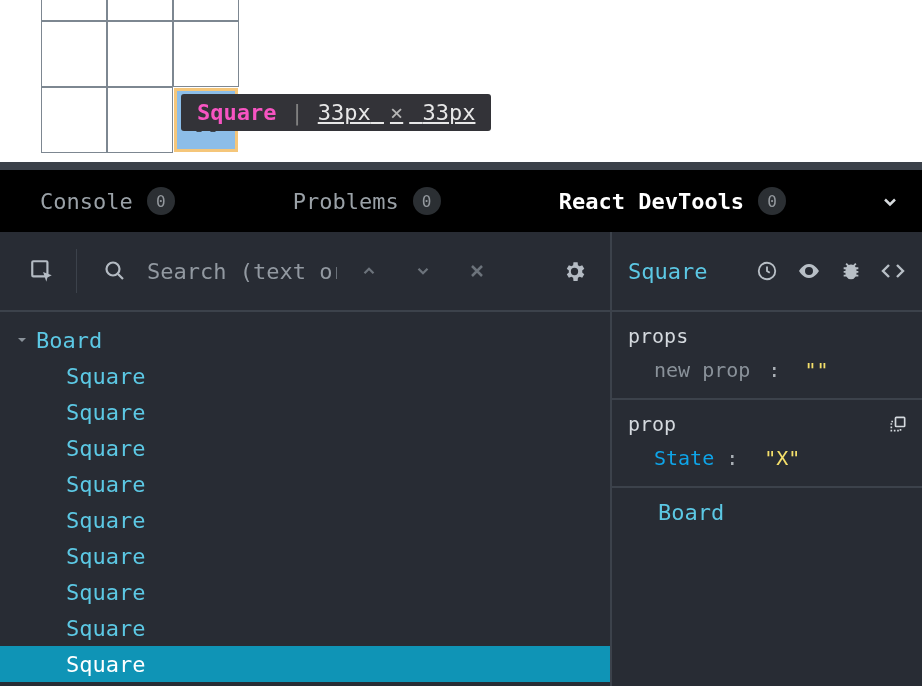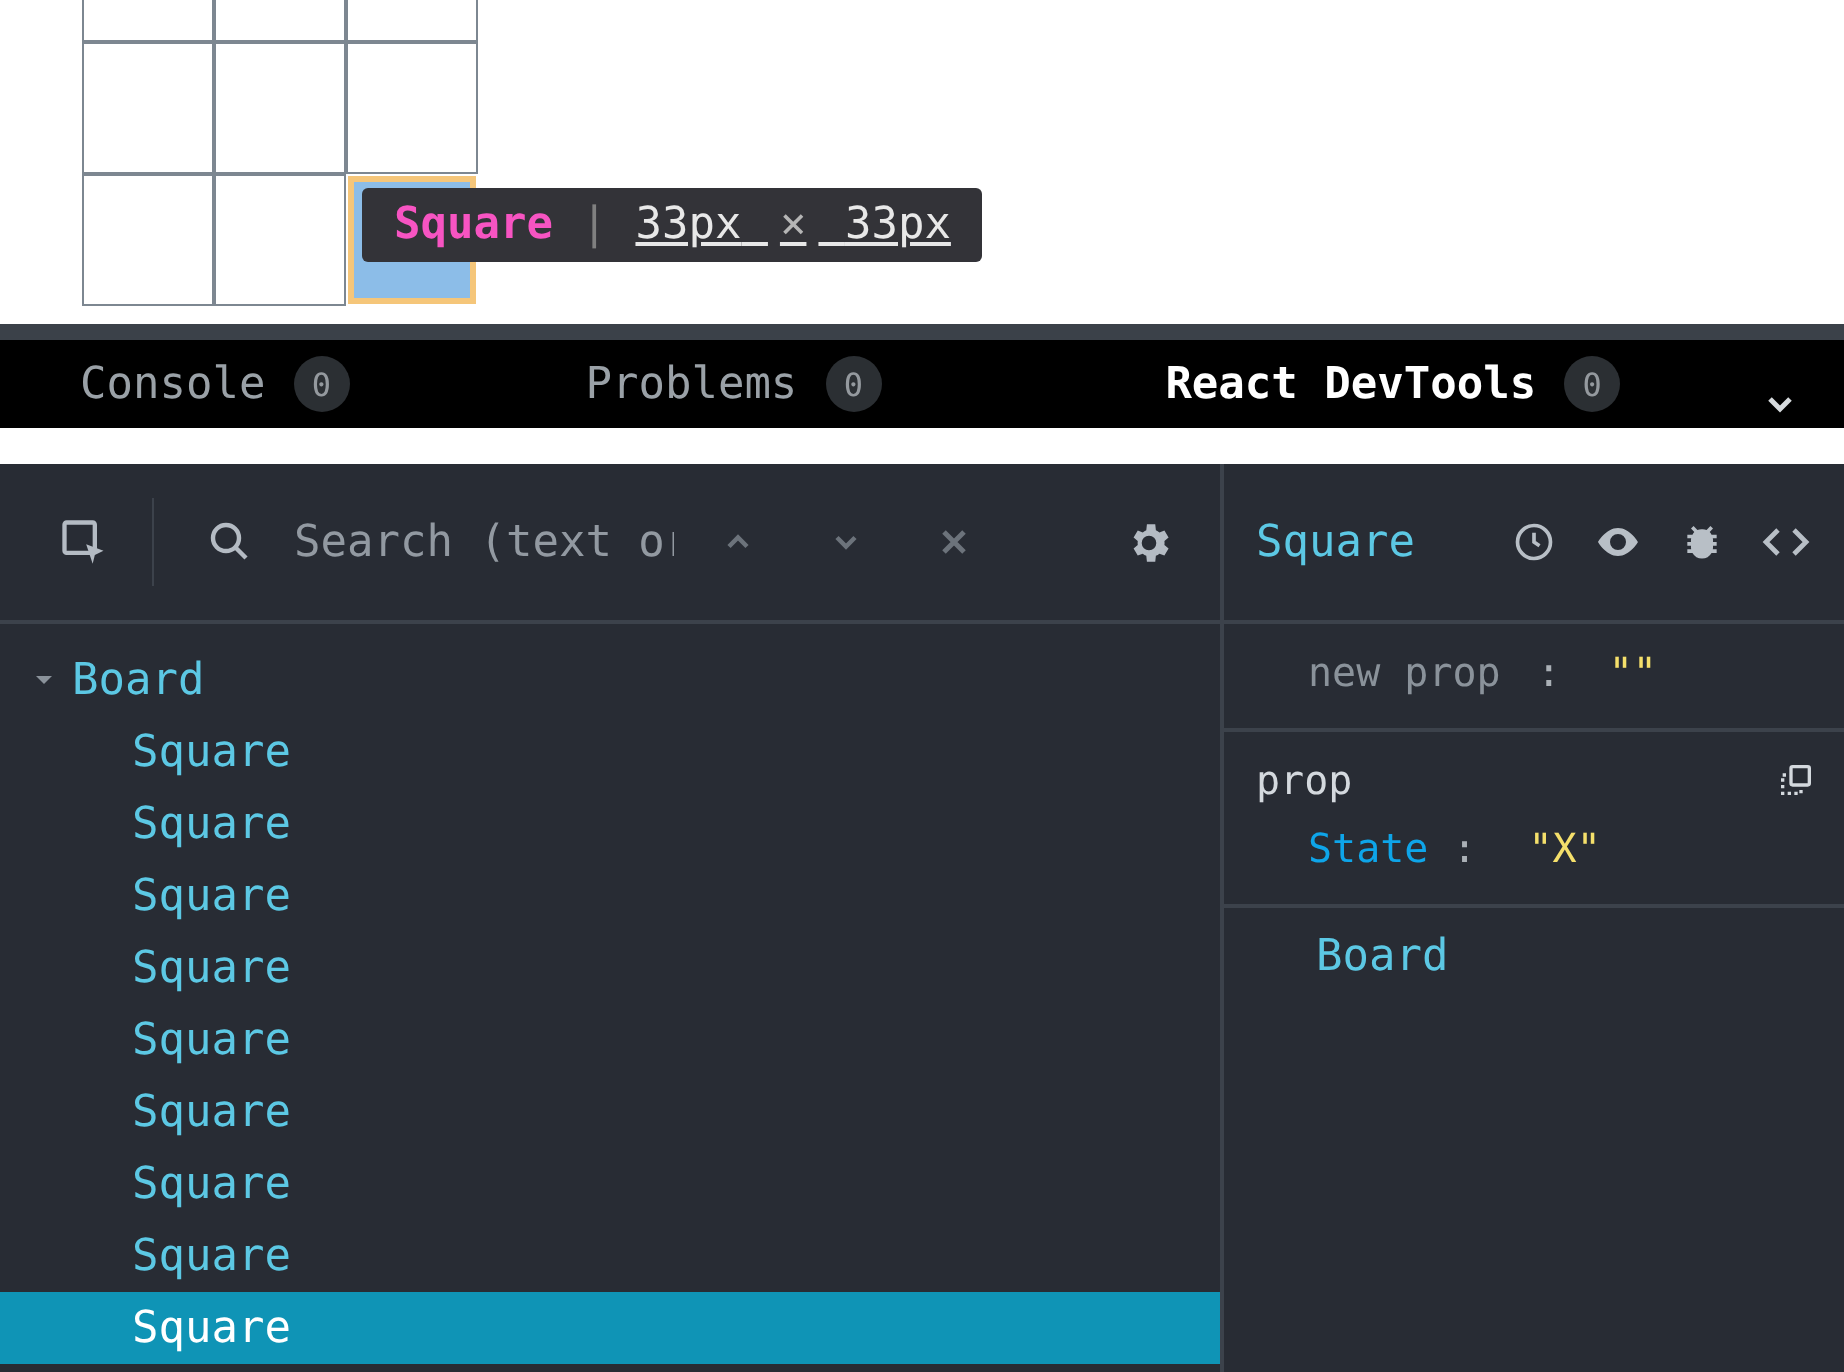--- a/index.html
+++ b/index.html
@@ -67,36 +67,36 @@
     position: absolute;
     left: 0; top: 162px;
     width: 922px; height: 8px;
     background: #3b4149;
   }
 
   
   .tabs {
     position: absolute;
     left: 0; top: 170px;
-    width: 922px; height: 44px;
+    width: 922px; height: 62px;
     background: #000000;
     display: flex;
     align-items: center;
     padding: 0 40px 0 40px;
     gap: 118px;
     color: #9aa1a7;
     font-size: 22px;
   }
   .tab {
     display: flex;
     align-items: center;
     gap: 14px;
     cursor: pointer;
   }
-  .tab.active { color: #ffffff; font-weight: 600; margin-left: 24px; }
+  .tab.active { color: #ffffff; font-weight: 600; }
   .badge {
     display: inline-flex;
     align-items: center;
     justify-content: center;
     width: 28px; height: 28px;
     border-radius: 14px;
     background: #2b2f33;
     color: #94999e;
     font-size: 16px;
     font-weight: 500;
@@ -398,20 +398,21 @@
           </svg>
       </span>
       <span class="ri">
         <svg width="24" height="24" viewBox="0 0 24 24" fill="none" stroke="currentColor" stroke-width="2.4">
             <path d="M8 6l-6 6 6 6M16 6l6 6-6 6"></path>
           </svg>
       </span>
     </div>
 
     <div class="section">
+      <h4>props</h4>
       <div class="kv">
         <span class="key-new">new prop</span>
         <span class="colon" style="margin-left:6px;">:</span>
         <span class="val-empty" style="margin-left:12px;">""</span>
       </div>
     </div>
 
     <div class="section">
       <h4>
         <span>prop</span>

